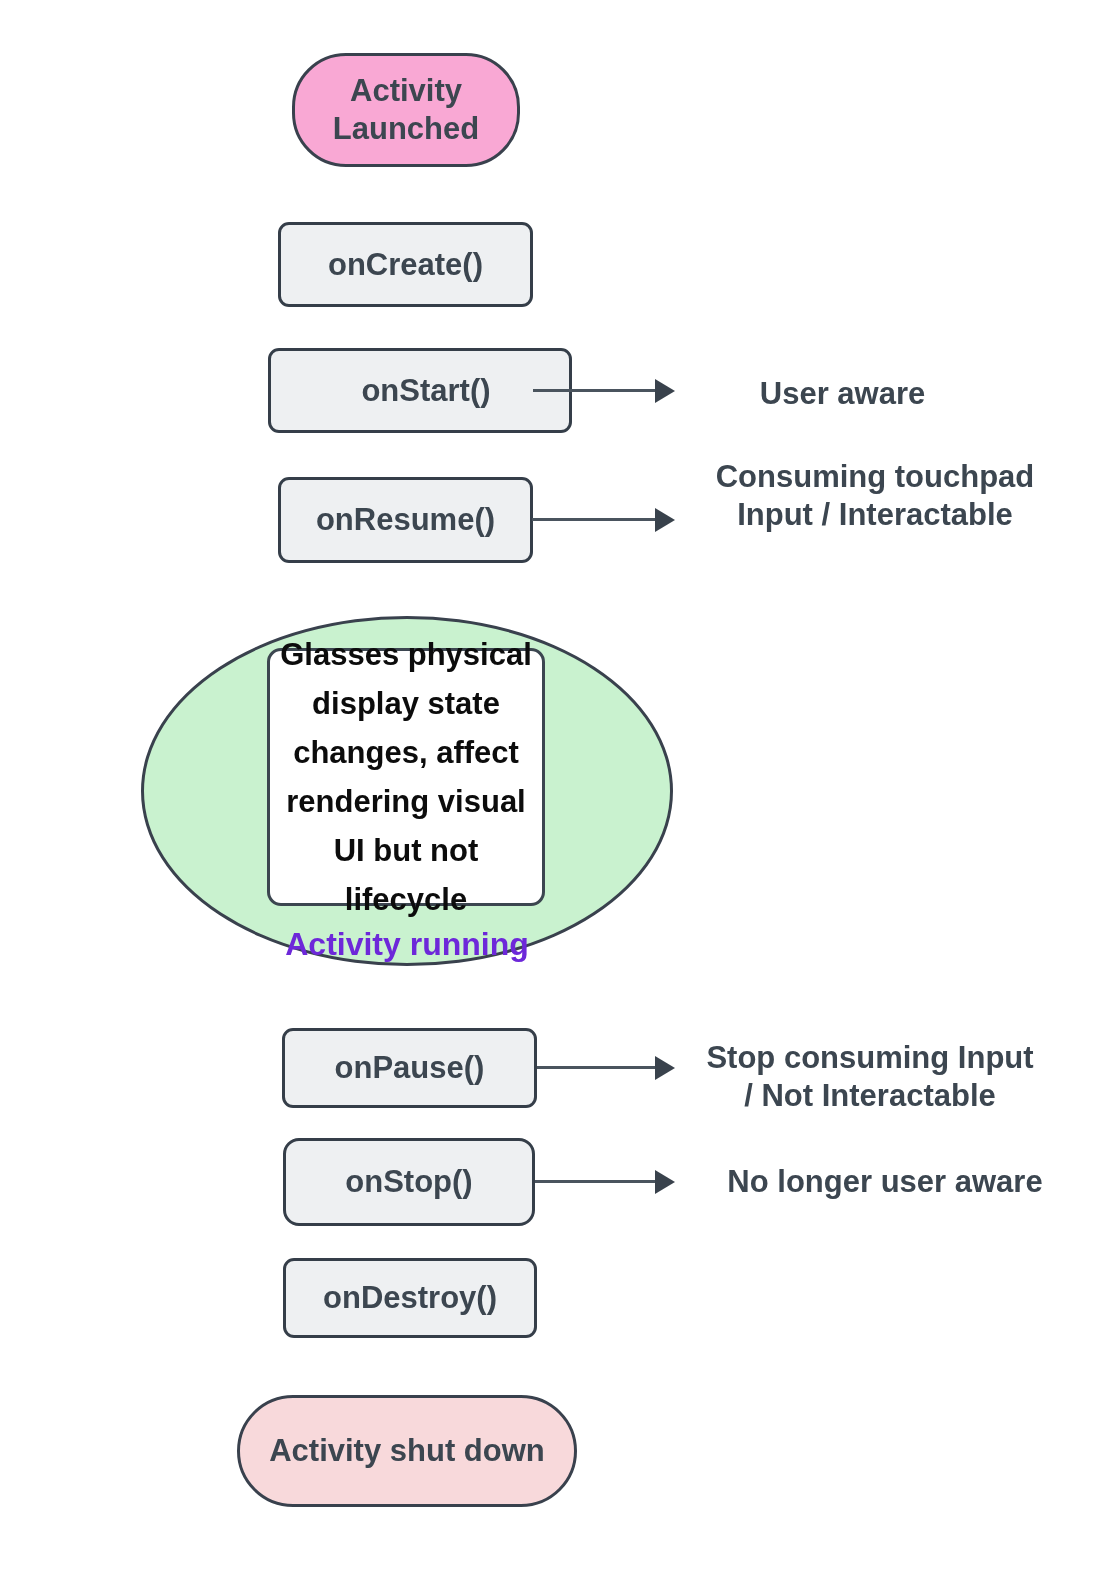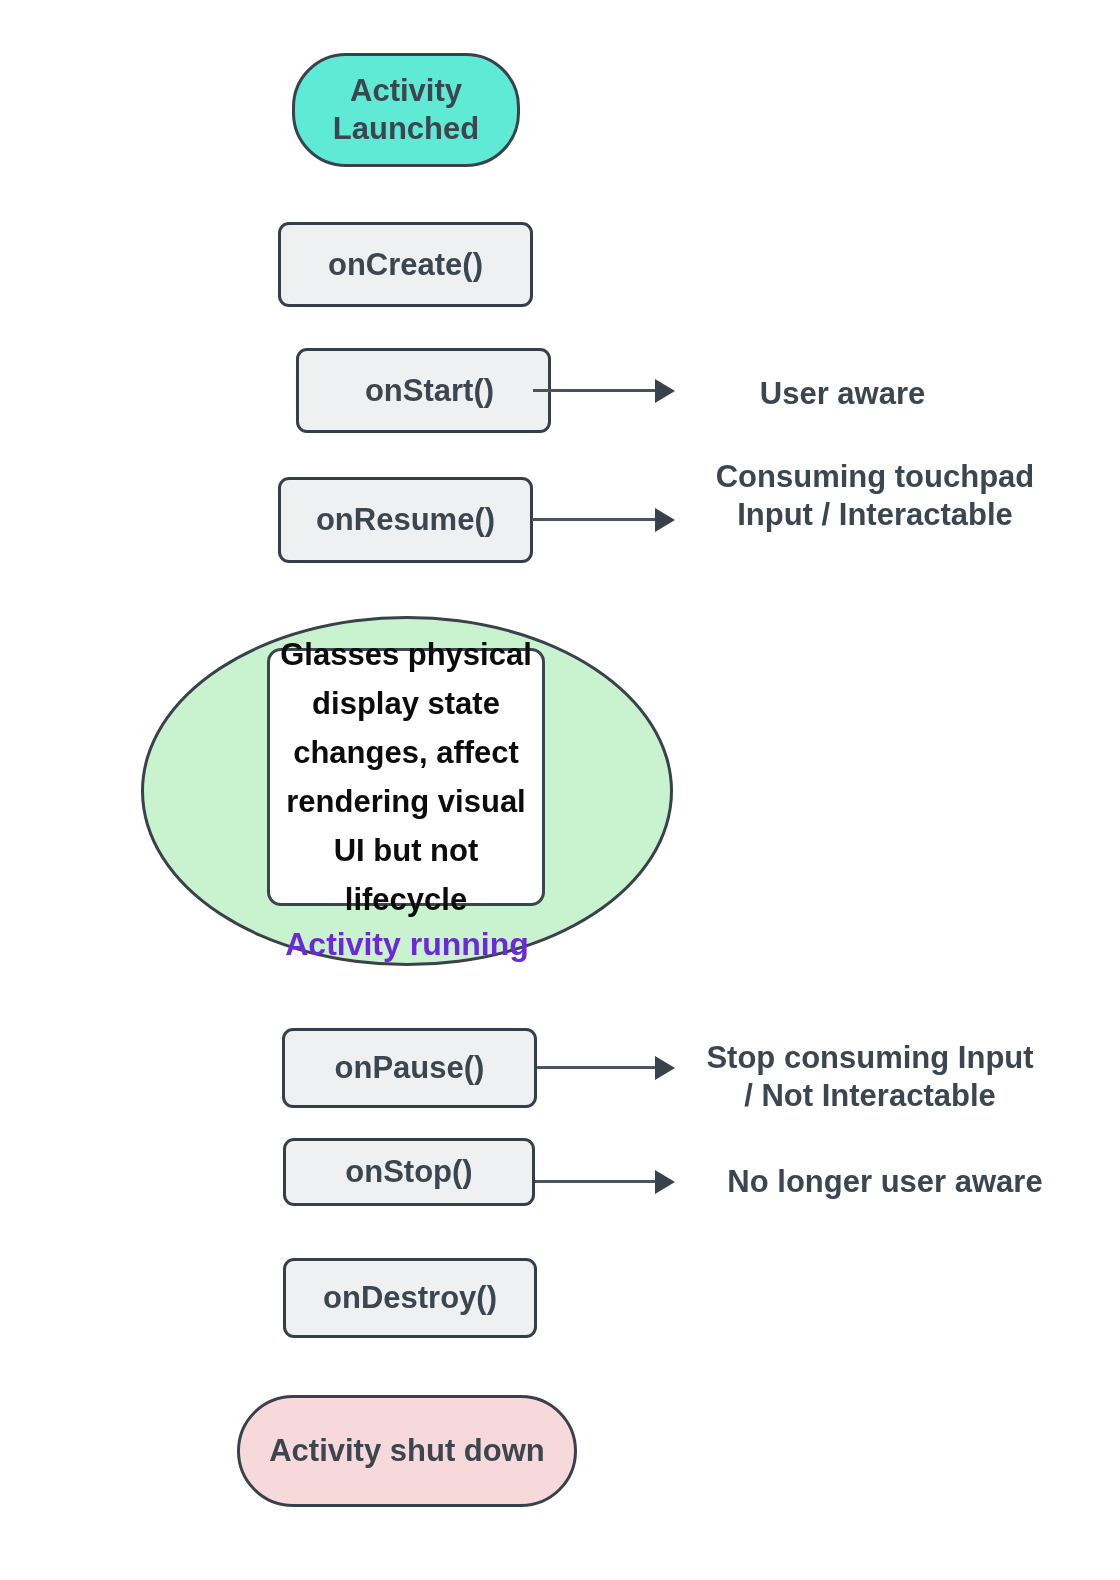--- a/index.html
+++ b/index.html
@@ -26,21 +26,21 @@
     background: #eef0f2;
     border: 3px solid #353e49;
     border-radius: 11px;
     font-size: 31px;
   }
   .terminator {
     border: 3px solid #39414d;
     font-size: 31px;
     line-height: 38px;
   }
-  .terminator.start { background: #5eead4; border-radius: 54px; }
+  .terminator.start { background: #f9a8d4; border-radius: 54px; }
   .terminator.end   { background: #f8d9db; border-radius: 58px; }
   .state-ellipse {
     position: absolute;
     box-sizing: border-box;
     background: #c9f2cf;
     border: 3px solid #39414d;
     border-radius: 50%;
   }
   .note {
     background: #ffffff;
@@ -84,21 +84,21 @@
 
   <div class="node terminator start" style="left:292px; top:53px; width:228px; height:114px;">
     <div>Activity</div>
     <div>Launched</div>
   </div>
 
   <div class="node process" style="left:278px; top:222px; width:255px; height:85px;">
     <div>onCreate()</div>
   </div>
 
-  <div class="node process" style="left:296px; top:348px; width:255px; height:85px;padding-left:12px;">
+  <div class="node process" style="left:268px; top:348px; width:304px; height:85px;padding-left:12px;">
     <div>onStart()</div>
   </div>
   <div class="arrow-line" style="left:533px; top:389px; width:124px;"></div>
   <div class="arrow-head" style="left:655px; top:379px;"></div>
   <div class="annotation" style="left:690px; top:375px; width:305px;">
     <div>User aware</div>
   </div>
 
   <div class="node process" style="left:278px; top:477px; width:255px; height:86px;">
     <div>onResume()</div>
@@ -124,21 +124,21 @@
   <div class="node process" style="left:282px; top:1028px; width:255px; height:80px;">
     <div>onPause()</div>
   </div>
   <div class="arrow-line" style="left:537px; top:1066px; width:120px;"></div>
   <div class="arrow-head" style="left:655px; top:1056px;"></div>
   <div class="annotation" style="left:690px; top:1039px; width:360px;">
     <div>Stop consuming Input</div>
     <div>/ Not Interactable</div>
   </div>
 
-  <div class="node process" style="left:283px; top:1138px; width:252px; height:68px;">
+  <div class="node process" style="left:283px; top:1138px; width:252px; height:88px;border-radius:16px;">
     <div>onStop()</div>
   </div>
   <div class="arrow-line" style="left:535px; top:1180px; width:122px;"></div>
   <div class="arrow-head" style="left:655px; top:1170px;"></div>
   <div class="annotation" style="left:680px; top:1163px; width:410px;">
     <div>No longer user aware</div>
   </div>
 
   <div class="node process" style="left:283px; top:1258px; width:254px; height:80px;">
     <div>onDestroy()</div>

